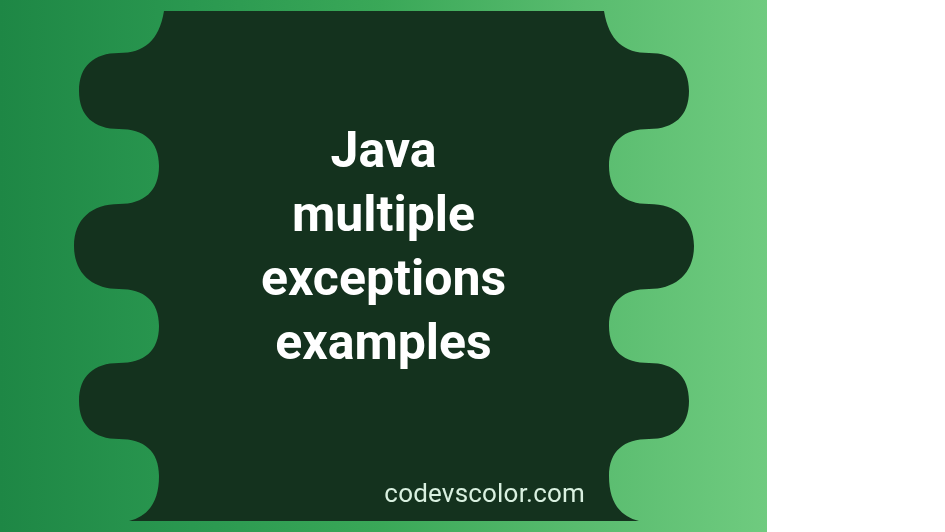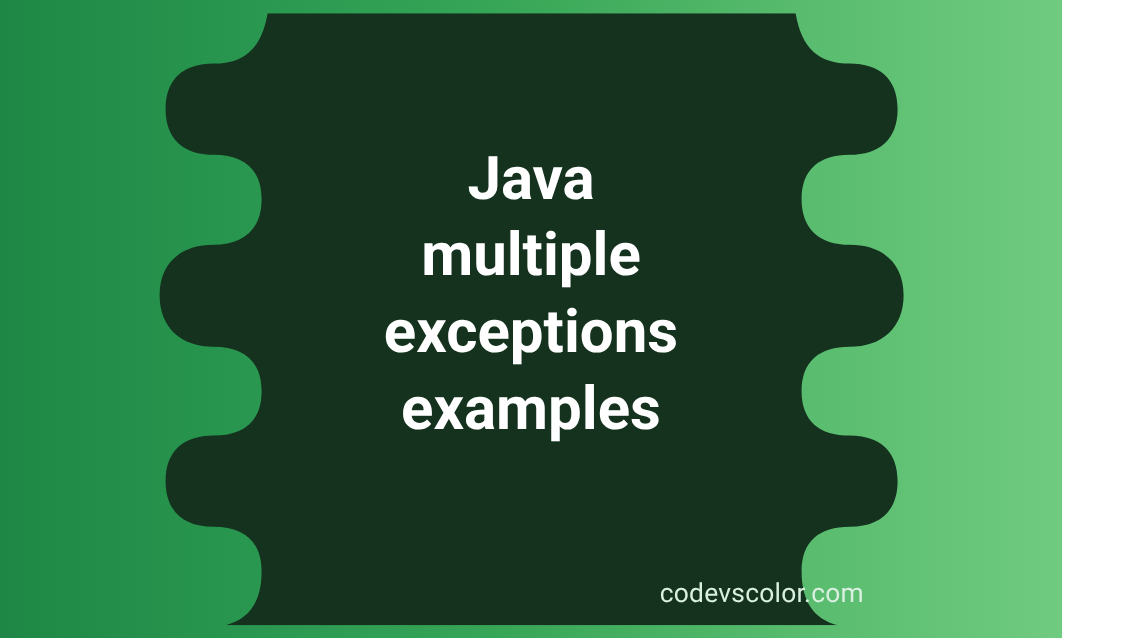--- a/index.html
+++ b/index.html
@@ -1,19 +1,19 @@
 <!DOCTYPE html>
 <html><head>
 <meta charset="utf-8">
 <style>
   * { margin: 0; padding: 0; box-sizing: border-box; }
   html, body { width: 945px; height: 532px; overflow: hidden; }
   
   .canvas {
-    width: 885px;
+    width: 767px;
     height: 532px;
     position: relative;
     background: linear-gradient(90deg, #1e8745 0%, #2a9850 25%, #3aa858 50%, #58bb6e 75%, #6fcb7f 100%);
   }
   
   .blob {
     position: absolute;
     top: 50%;
     left: 50%;
     transform: translate(-50%, -50%);
@@ -37,25 +37,25 @@
     font-weight: 700;
     font-size: 50px;
     line-height: 1.28;
     text-align: center;
     white-space: pre-line;
   }
   
   .watermark {
     position: absolute;
     bottom: 24px;
-    right: 165px;
+    right: 182px;
     color: #d9f0e0;
     font-family: -apple-system, BlinkMacSystemFont, "Segoe UI", Roboto, Arial, sans-serif;
     font-weight: 400;
-    font-size: 22px;
+    font-size: 26px;
     letter-spacing: 0.2px;
   }
 </style>
 </head>
 <body>
 
 <div class="canvas">
 
   <div class="blob">
     <svg viewBox="0 0 640 510" xmlns="http://www.w3.org/2000/svg" preserveAspectRatio="none">

